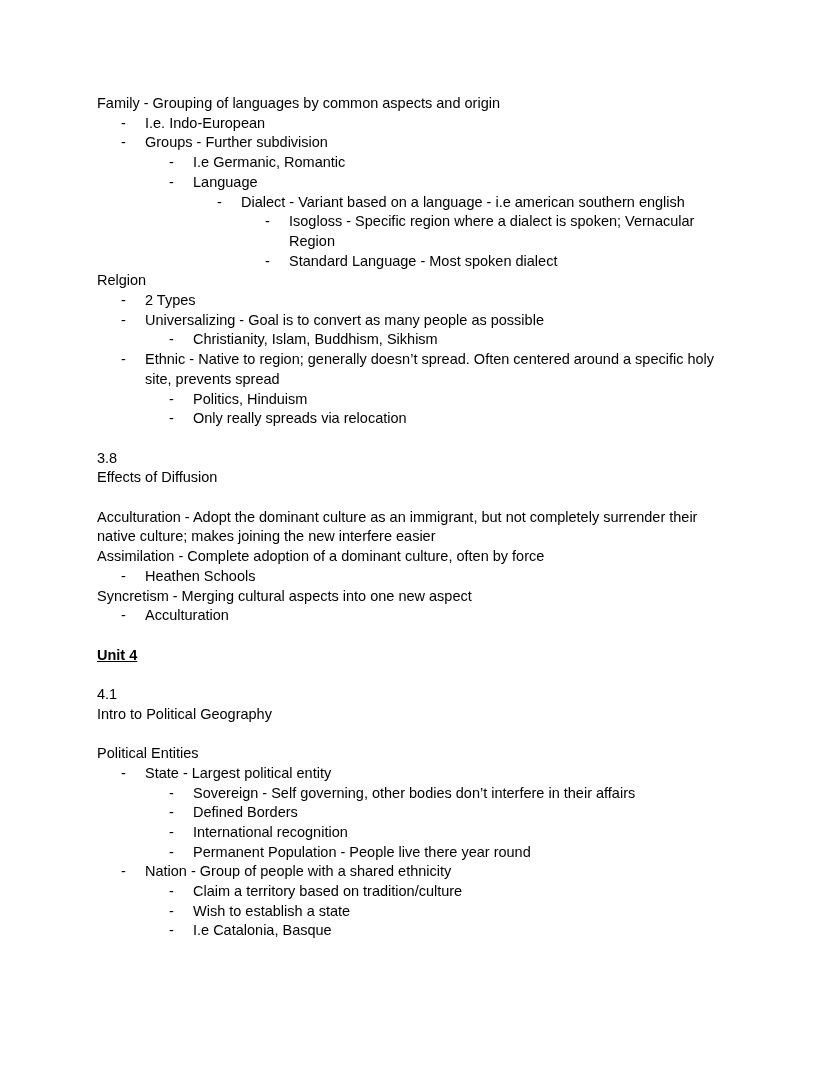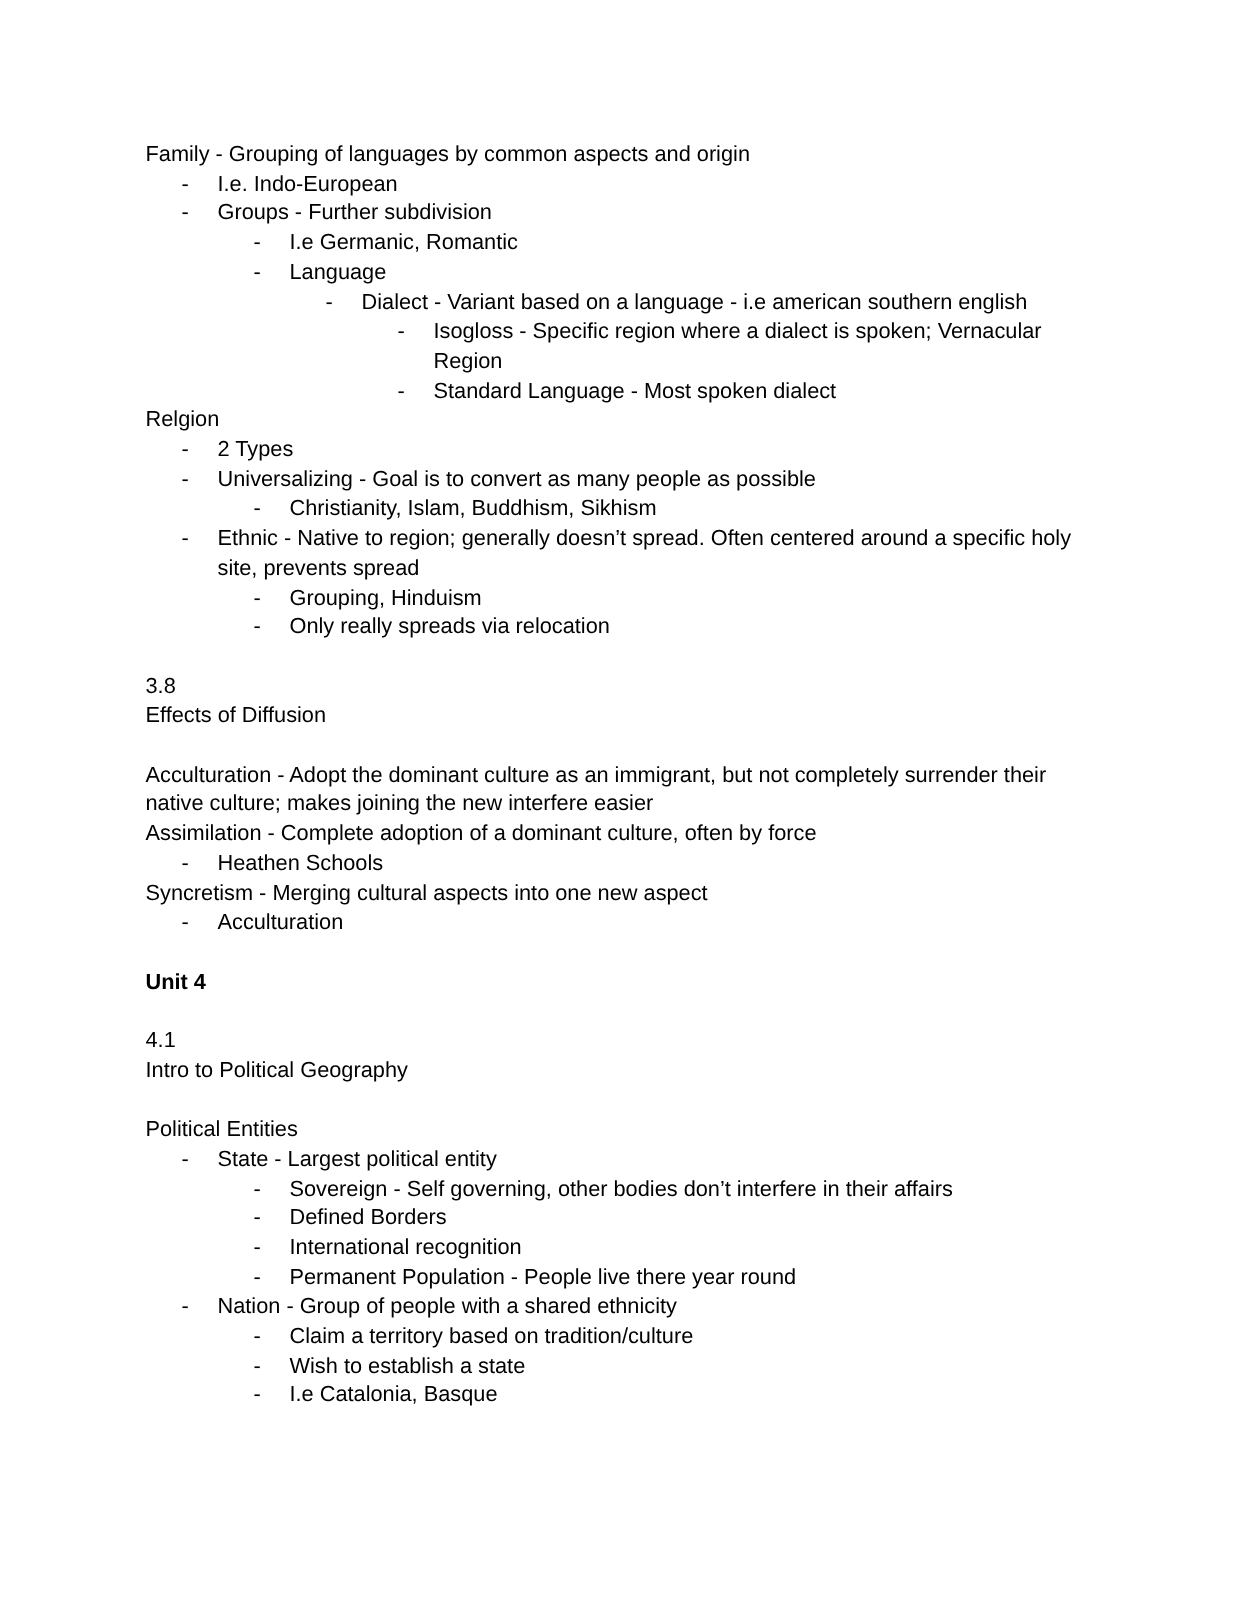--- a/index.html
+++ b/index.html
@@ -30,20 +30,21 @@
   .blank { }
   .marker { flex: 0 0 24px; }
   .txt { flex: 1 1 auto; }
   
   .indent-1 { margin-left: 24px; }
   .indent-2 { margin-left: 72px; }
   .indent-3 { margin-left: 120px; }
   .indent-4 { margin-left: 168px; }
   .bold-underline .txt {
     font-weight: bold;
+    text-decoration: underline;
   }
 </style>
 </head>
 <body>
 
 <div class="page">
   <div class="content">
       <div class="block p indent-0"><span class="txt">Family - Grouping of languages by common aspects and origin</span></div>
       <div class="block li indent-1">
         <span class="marker">-</span>
@@ -85,21 +86,21 @@
       <div class="block li indent-2">
         <span class="marker">-</span>
         <span class="txt">Christianity, Islam, Buddhism, Sikhism</span>
       </div>
       <div class="block li indent-1">
         <span class="marker">-</span>
         <span class="txt">Ethnic - Native to region; generally doesn’t spread. Often centered around a specific holy site, prevents spread</span>
       </div>
       <div class="block li indent-2">
         <span class="marker">-</span>
-        <span class="txt">Grouping, Hinduism</span>
+        <span class="txt">Politics, Hinduism</span>
       </div>
       <div class="block li indent-2">
         <span class="marker">-</span>
         <span class="txt">Only really spreads via relocation</span>
       </div>
       <div class="block blank indent-0"></div>
       <div class="block p indent-0"><span class="txt">3.8</span></div>
       <div class="block p indent-0"><span class="txt">Effects of Diffusion</span></div>
       <div class="block blank indent-0"></div>
       <div class="block p indent-0"><span class="txt">Acculturation - Adopt the dominant culture as an immigrant, but not completely surrender their native culture; makes joining the new interfere easier</span></div>

